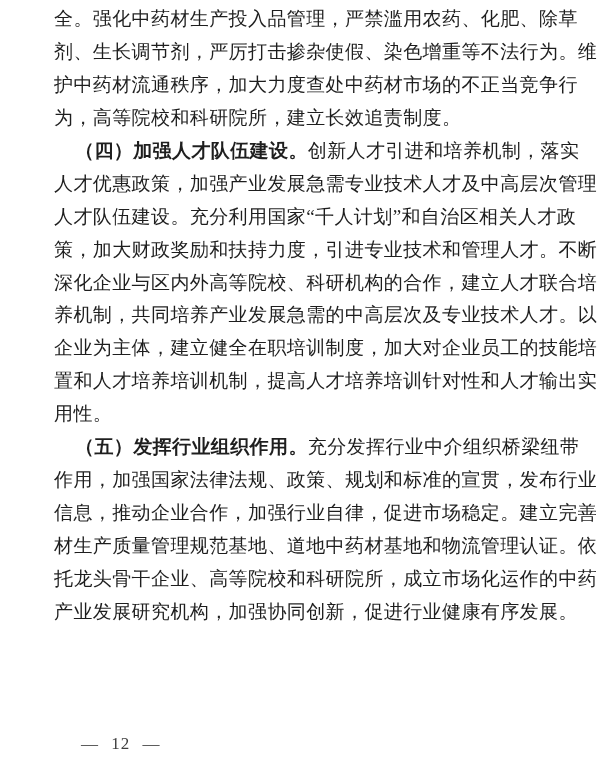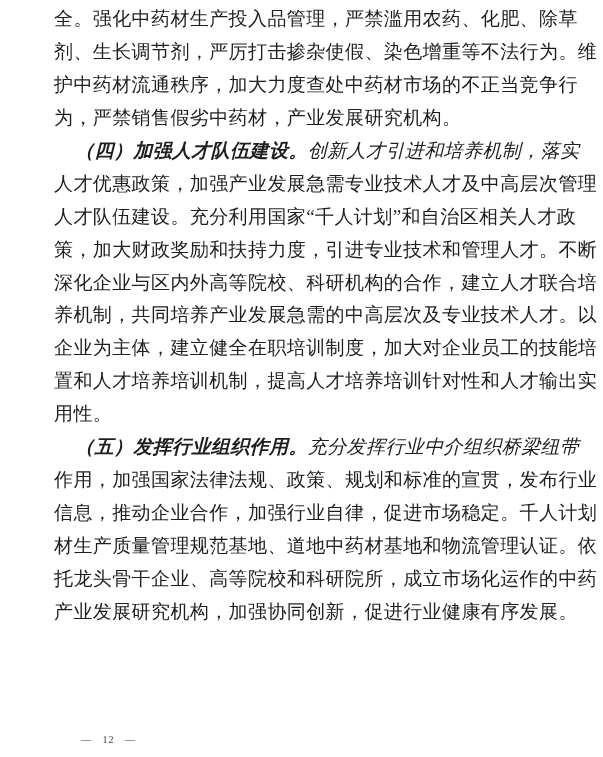--- a/index.html
+++ b/index.html
@@ -24,58 +24,57 @@
     font-size: 19px;
     line-height: 32.95px;
     letter-spacing: 0.4px;
   }
   .line {
     white-space: nowrap;
     height: 32.95px;
   }
   .line.indent {
     padding-left: 21px;
-    font-style: italic;
   }
   .head {
     font-weight: bold;
   }
   .footer {
     position: absolute;
     left: 81px;
     top: 734px;
-    font-size: 10px;
+    font-size: 17px;
     color: #3f3f3f;
     letter-spacing: 1px;
     word-spacing: 7px;
     font-family: "Liberation Serif", "DejaVu Serif", serif;
   }
 </style>
 </head>
 <body>
 
 <div class="page">
 
   <div class="body-text">
       <div class="line"><span class="txt">全。强化中药材生产投入品管理，严禁滥用农药、化肥、除草</span></div>
       <div class="line"><span class="txt">剂、生长调节剂，严厉打击掺杂使假、染色增重等不法行为。维</span></div>
       <div class="line"><span class="txt">护中药材流通秩序，加大力度查处中药材市场的不正当竞争行</span></div>
-      <div class="line"><span class="txt">为，严禁销售假劣中药材，产业发展研究机构。</span></div>
+      <div class="line"><span class="txt">为，高等院校和科研院所，建立长效追责制度。</span></div>
       <div class="line indent"><span class="head">（四）加强人才队伍建设。</span><span class="txt">创新人才引进和培养机制，落实</span></div>
       <div class="line"><span class="txt">人才优惠政策，加强产业发展急需专业技术人才及中高层次管理</span></div>
       <div class="line"><span class="txt">人才队伍建设。充分利用国家“千人计划”和自治区相关人才政</span></div>
       <div class="line"><span class="txt">策，加大财政奖励和扶持力度，引进专业技术和管理人才。不断</span></div>
       <div class="line"><span class="txt">深化企业与区内外高等院校、科研机构的合作，建立人才联合培</span></div>
       <div class="line"><span class="txt">养机制，共同培养产业发展急需的中高层次及专业技术人才。以</span></div>
       <div class="line"><span class="txt">企业为主体，建立健全在职培训制度，加大对企业员工的技能培</span></div>
       <div class="line"><span class="txt">置和人才培养培训机制，提高人才培养培训针对性和人才输出实</span></div>
       <div class="line"><span class="txt">用性。</span></div>
       <div class="line indent"><span class="head">（五）发挥行业组织作用。</span><span class="txt">充分发挥行业中介组织桥梁纽带</span></div>
       <div class="line"><span class="txt">作用，加强国家法律法规、政策、规划和标准的宣贯，发布行业</span></div>
-      <div class="line"><span class="txt">信息，推动企业合作，加强行业自律，促进市场稳定。千人计划</span></div>
+      <div class="line"><span class="txt">信息，推动企业合作，加强行业自律，促进市场稳定。建立完善</span></div>
       <div class="line"><span class="txt">材生产质量管理规范基地、道地中药材基地和物流管理认证。依</span></div>
       <div class="line"><span class="txt">托龙头骨干企业、高等院校和科研院所，成立市场化运作的中药</span></div>
       <div class="line"><span class="txt">产业发展研究机构，加强协同创新，促进行业健康有序发展。</span></div>
     </div>
 
   <div class="footer">— 12 —</div>
 
 </div>
 
 </body></html>

